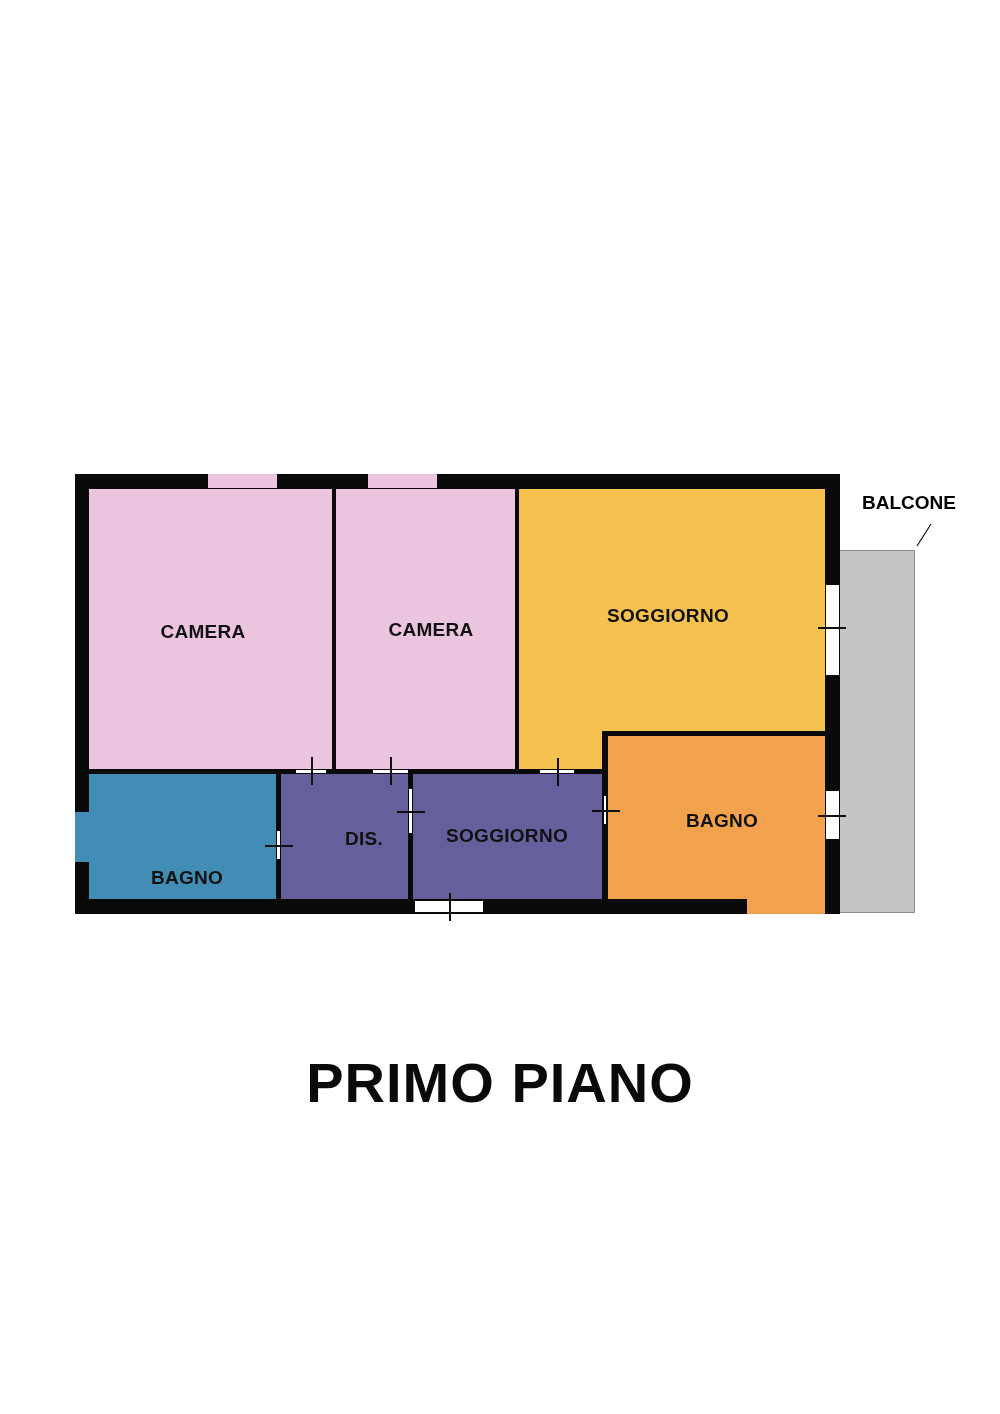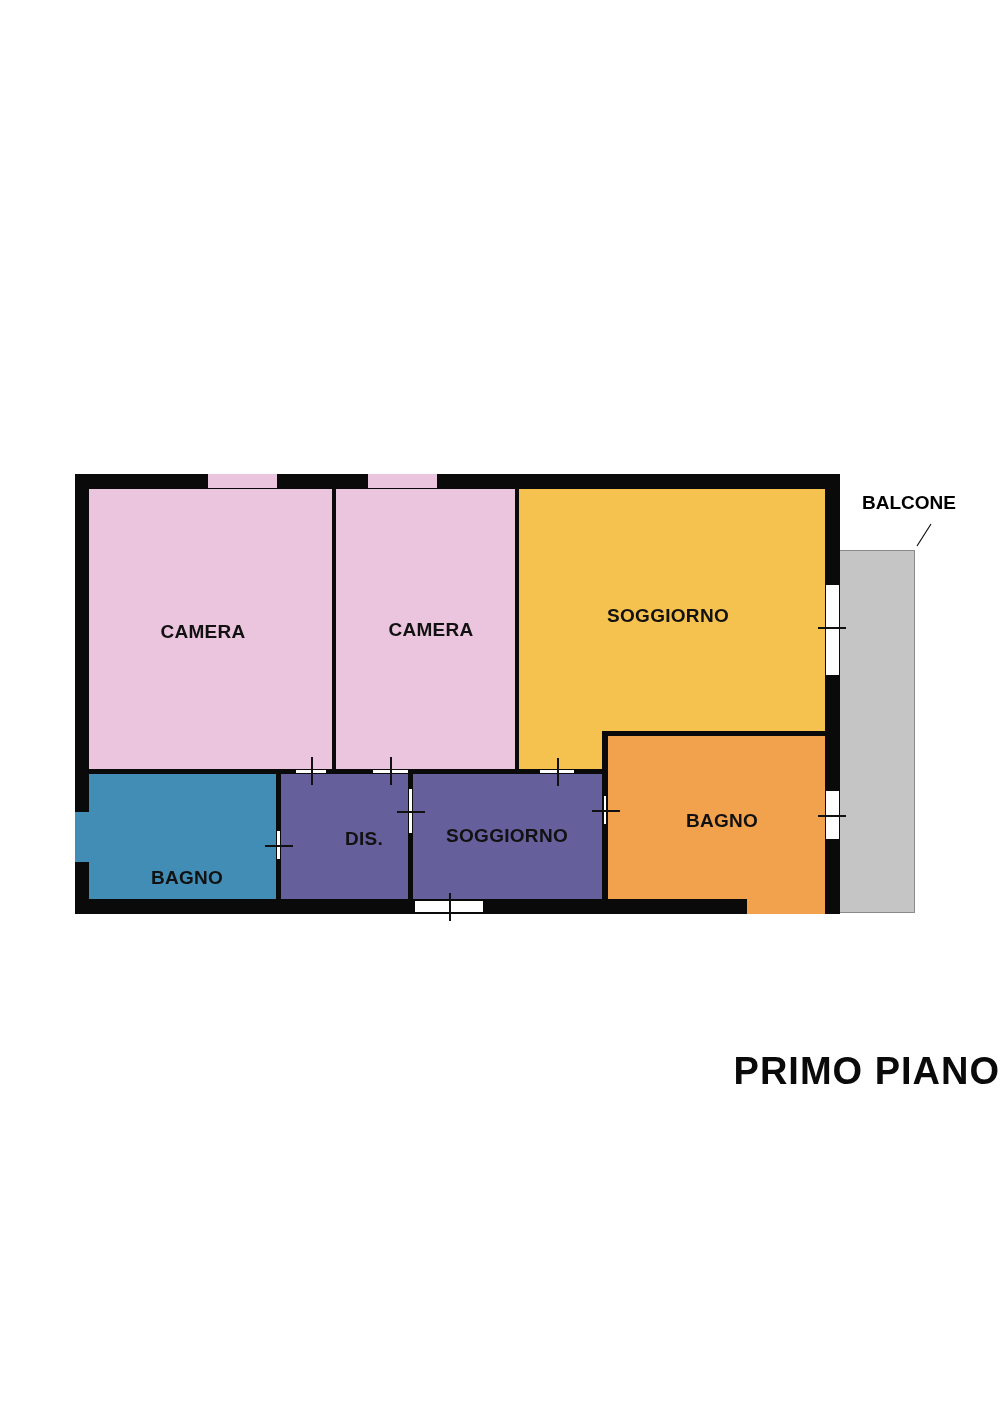--- a/index.html
+++ b/index.html
@@ -4,21 +4,21 @@
 <style>
   html, body { margin:0; padding:0; background:#ffffff; }
   body { width:1000px; height:1414px; position:relative; overflow:hidden; font-family:"Liberation Sans", sans-serif; }
   .abs { position:absolute; }
   .room { position:absolute; }
   .wall { position:absolute; background:#0a0a0a; }
   .gap { position:absolute; background:#ffffff; }
   .label { position:absolute; font-weight:bold; color:#111; font-size:19px; letter-spacing:0.3px; white-space:nowrap; transform:translate(-50%,-50%); }
   .hline { position:absolute; height:1.5px; background:#111; }
   .vline { position:absolute; width:1.5px; background:#111; }
-  .title { position:absolute; left:0; width:1000px; top:1050px; text-align:right; font-weight:bold; font-size:38px; color:#0a0a0a; letter-spacing:1px; }
+  .title { position:absolute; left:0; width:1000px; top:1050px; text-align:center; font-weight:bold; font-size:56px; color:#0a0a0a; letter-spacing:1px; }
   .balcone-label { position:absolute; left:862px; top:492px; font-weight:bold; font-size:19px; color:#000000; }
 </style>
 </head>
 <body>
 
 <div>
 
   <div class="room" style="left:88px;top:488px;width:246px;height:282px;background:#ebc5de;"></div>
   <div class="room" style="left:334px;top:488px;width:183px;height:282px;background:#ebc5de;"></div>
   <div class="room" style="left:517px;top:488px;width:310px;height:282px;background:#f5c24f;"></div>

